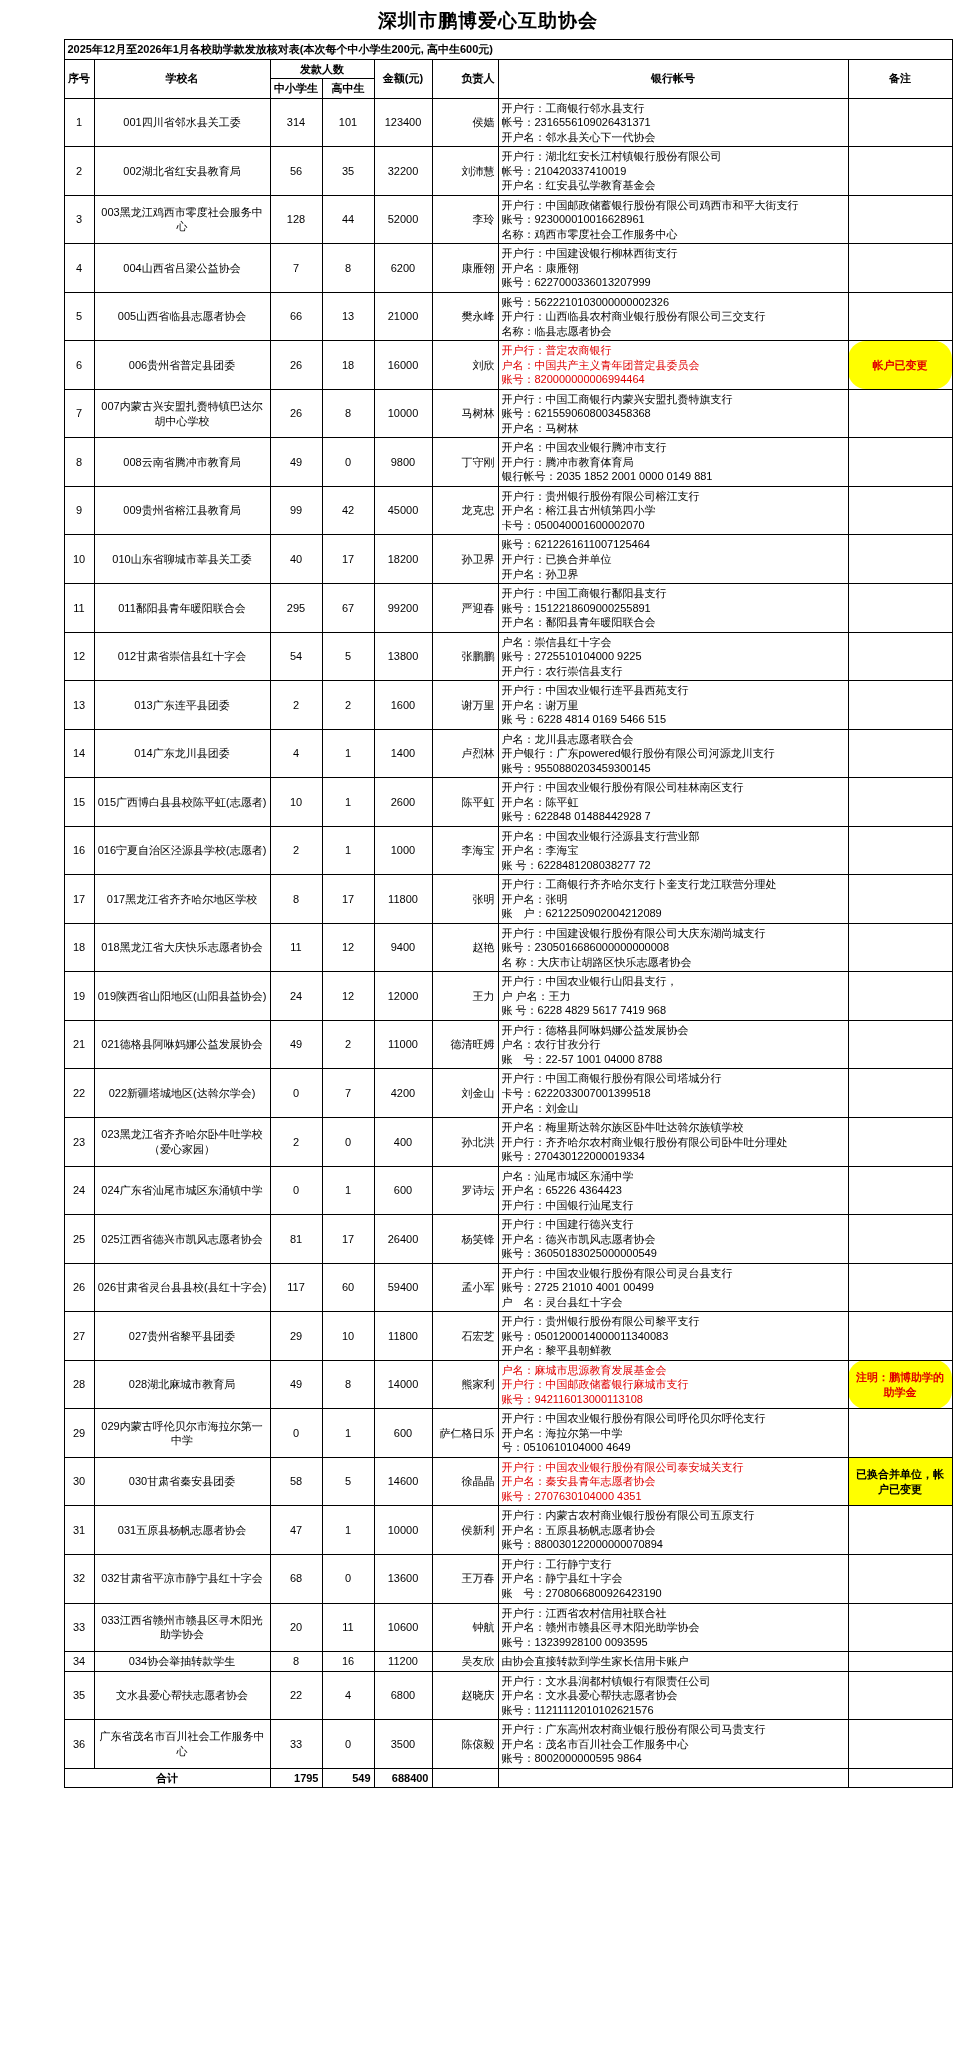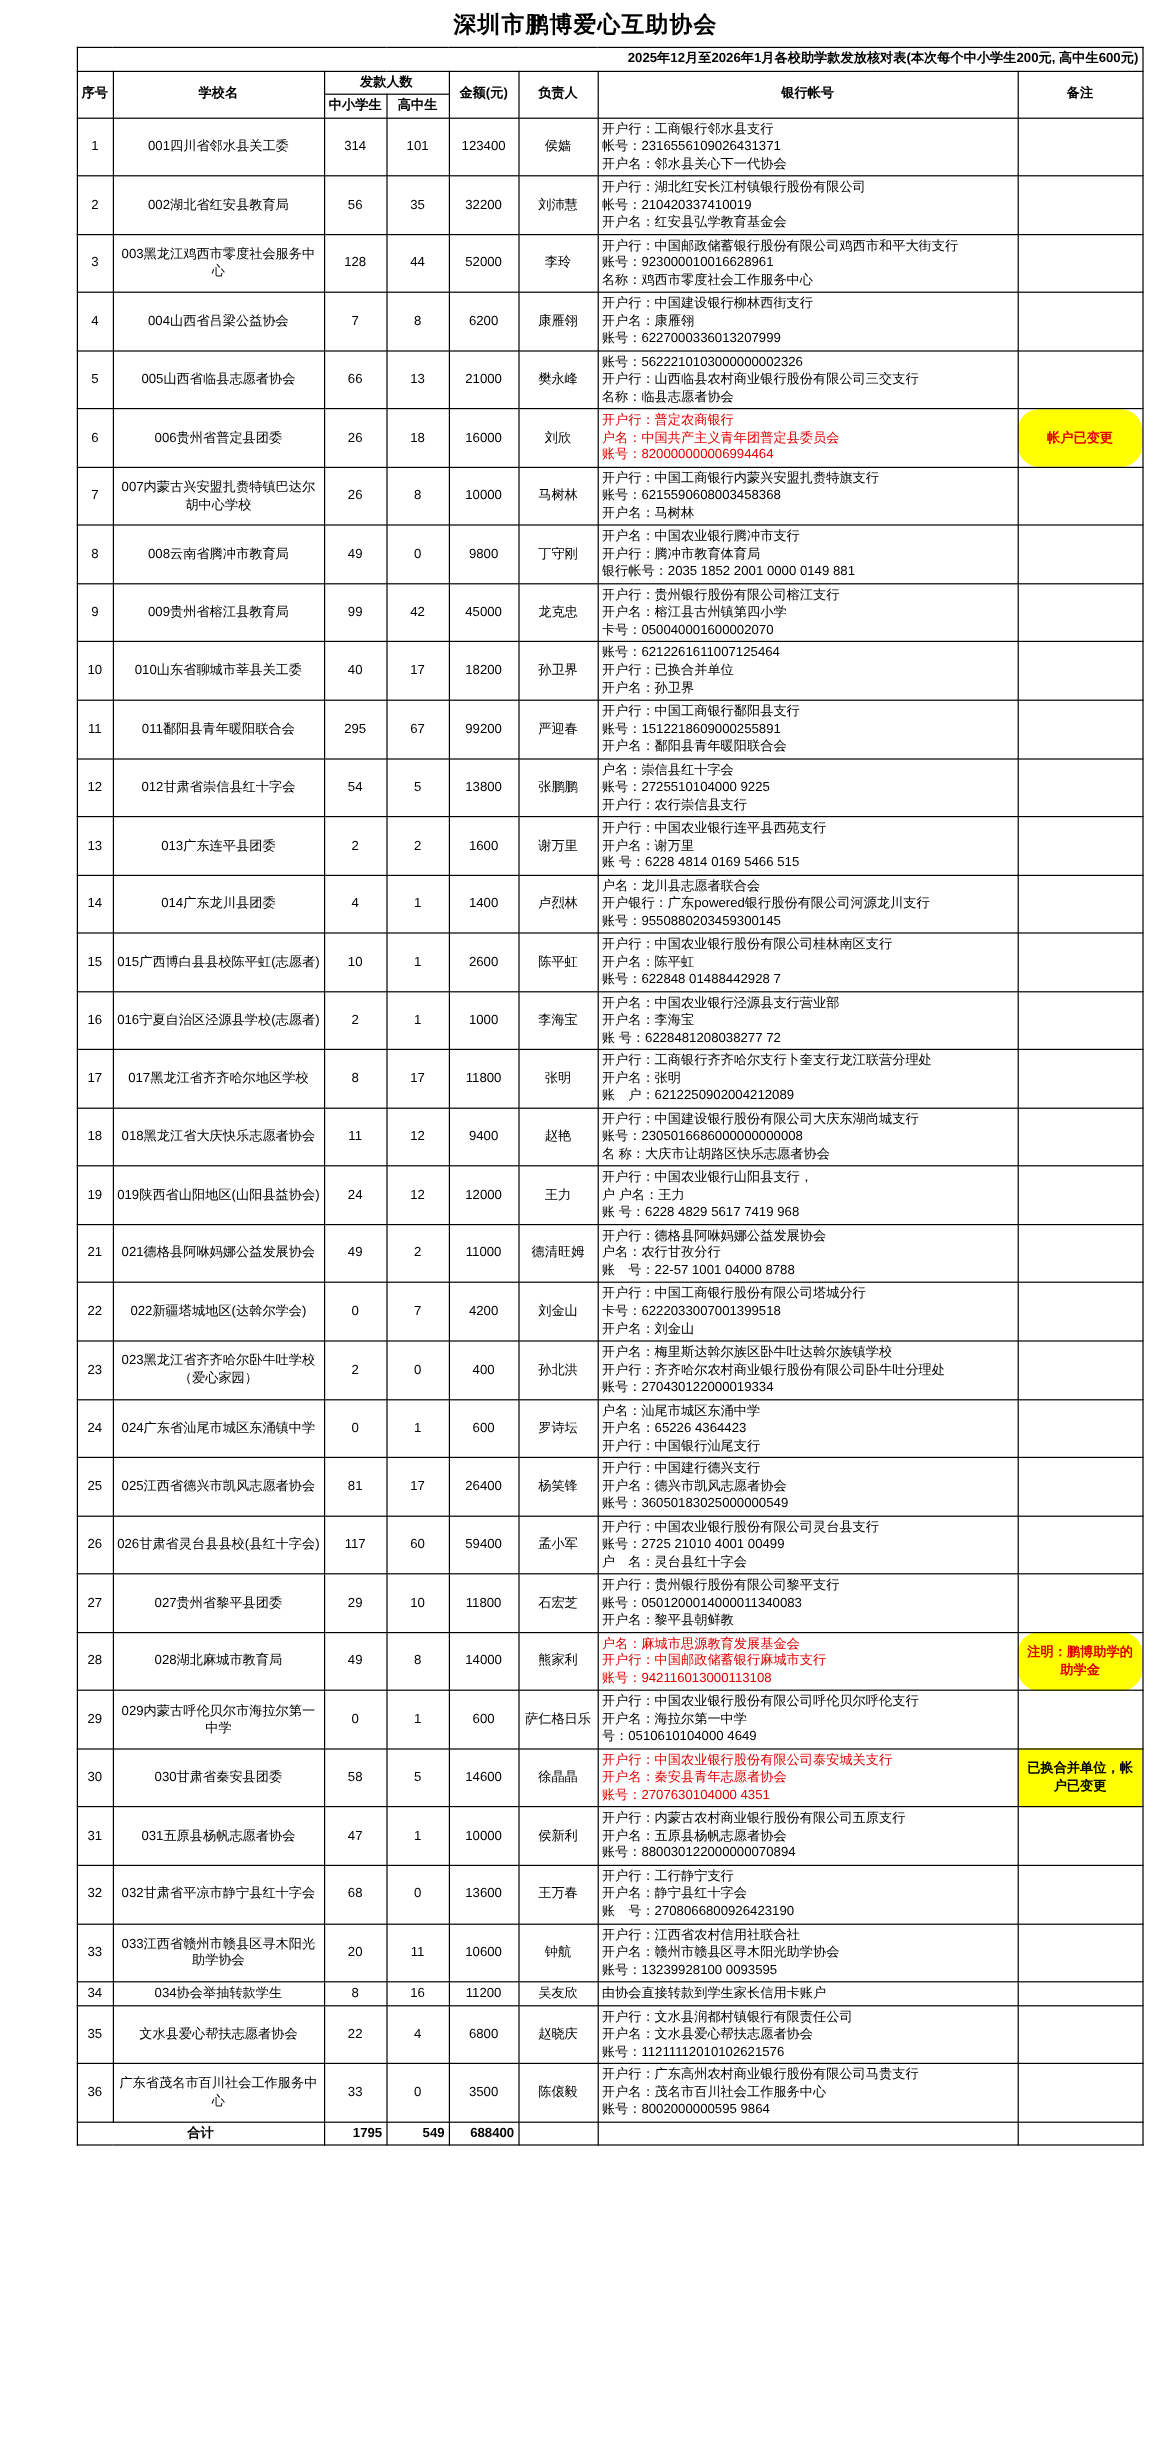--- a/index.html
+++ b/index.html
@@ -28,37 +28,37 @@
     table-layout: fixed;
   }
   table.main td, table.main th {
     border: 1px solid #000;
     font-size: 11px;
     padding: 2px 3px;
     vertical-align: middle;
     line-height: 1.32;
   }
   .subtitle-cell {
-    text-align: right;
+    text-align: left;
     font-weight: bold;
     font-size: 13px;
     padding: 4px 0;
     margin-top: 32px;
   }
   th {
     text-align: center;
     font-weight: bold;
     font-size: 11.5px;
     background: #ffffff;
   }
   .c-idx { width: 30px; text-align: center; }
   .c-school { width: 176px; text-align: center; padding-left: 5px; }
   .c-num { width: 52px; text-align: center; }
   .c-amt { width: 58px; text-align: center; }
-  .c-person { width: 66px; text-align: center; }
+  .c-person { width: 66px; text-align: right; }
   .c-bank { width: 350px; text-align: left; padding-left: 5px; margin-left: 20px; }
   .c-remark { width: 104px; text-align: center; font-size: 10.5px; }
   .bank-line { white-space: nowrap; overflow: hidden; }
   .red { color: #e00000; }
   .hl { background: #ffff00; }
   .remark-red { color: #e00000; font-weight: bold; border-radius: 18px; }
   tr.total td { font-weight: bold; text-align: right; }
   tr.total td.c-school { text-align: center; }
 </style>
 </head>

